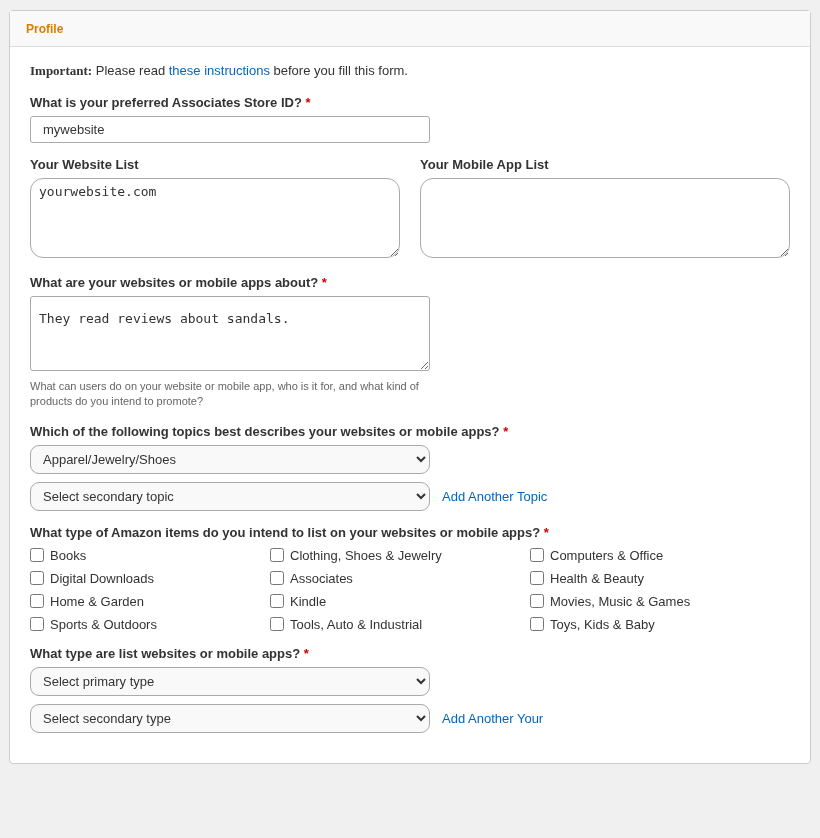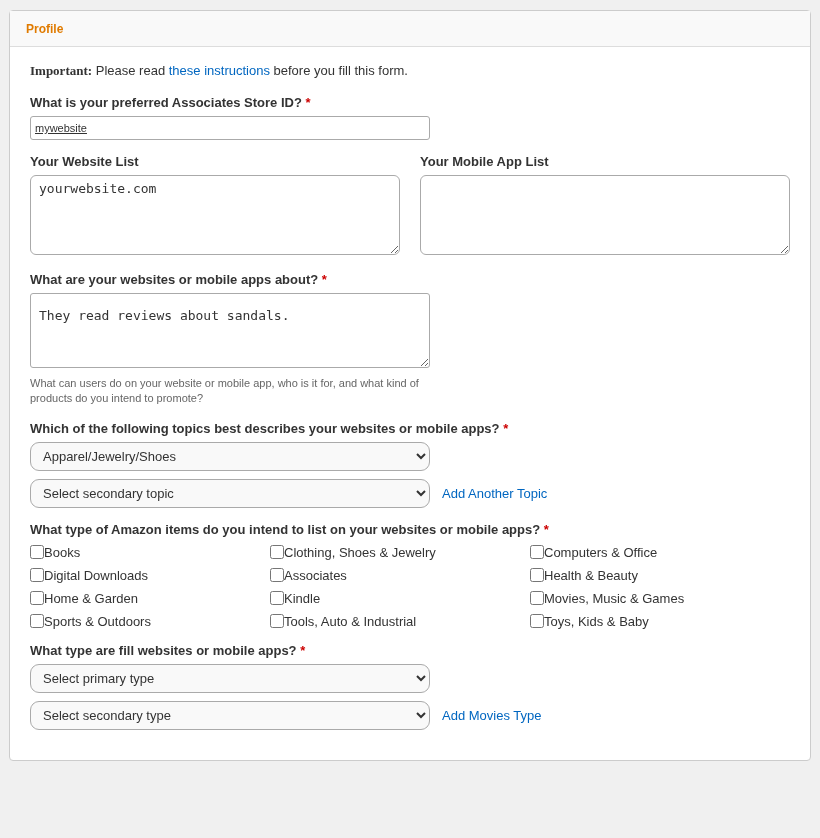--- a/index.html
+++ b/index.html
@@ -51,41 +51,40 @@
       font-size: 13px;
       font-weight: bold;
       margin-bottom: 6px;
       color: #333;
     }
     .required-star {
       color: #c00;
     }
     .text-input {
       width: 400px;
-      padding: 5px 4px;
+      padding: 5px 12px;
       border: 1px solid #aaa;
       border-radius: 3px;
-      font-size: 11px;
-      color: #333;
-      text-decoration: underline;
+      font-size: 13px;
+      color: #333;
     }
     .website-lists {
       display: flex;
       gap: 20px;
       margin-bottom: 14px;
     }
     .website-list-section {
       flex: 1;
     }
     .textarea-input {
       width: 100%;
       height: 80px;
       padding: 5px 8px;
       border: 1px solid #aaa;
-      border-radius: 6px;
+      border-radius: 13px;
       font-size: 13px;
       color: #333;
       resize: vertical;
     }
     .about-textarea {
       width: 400px;
       height: 75px;
       padding: 14px 8px;
       border: 1px solid #aaa;
       border-radius: 3px;
@@ -128,20 +127,21 @@
     .checkboxes-grid {
       display: grid;
       grid-template-columns: 240px 260px 260px;
       row-gap: 8px;
       column-gap: 0;
       margin-top: 8px;
     }
     .checkbox-item {
       display: flex;
       align-items: center;
+      gap: 6px;
       font-size: 13px;
       color: #333;
     }
     .checkbox-item input[type="checkbox"] {
       width: 14px;
       height: 14px;
       cursor: pointer;
     }
     .type-section {
       margin-bottom: 10px;
@@ -289,21 +289,21 @@
         <div class="checkbox-item">
           <input type="checkbox" id="toys" style="">
           <label for="toys">Toys, Kids &amp; Baby</label>
         </div>
 
       </div>
     </div>
 
     <div class="type-section">
       <div class="form-label">
-        <span>What type are fill websites or mobile apps?</span>
+        <span>What type are list websites or mobile apps?</span>
         <span class="required-star"> *</span>
       </div>
       <div class="type-select-row">
         <select class="select-input">
           <option value="" selected="">Select primary type</option>
           <option>Blog</option>
           <option>Comparison Site</option>
           <option>Coupon/Deals</option>
           <option>Review Site</option>
           <option>Search Engine</option>
@@ -315,18 +315,18 @@
         <select class="select-input">
           <option value="" selected="">Select secondary type</option>
           <option>Blog</option>
           <option>Comparison Site</option>
           <option>Coupon/Deals</option>
           <option>Review Site</option>
           <option>Search Engine</option>
           <option>Social Network</option>
           <option>Other</option>
         </select>
-        <a href="#" class="add-link">Add Movies Type</a>
+        <a href="#" class="add-link">Add Another Your</a>
       </div>
     </div>
 
   </div>
 </div>
 
 </body></html>

